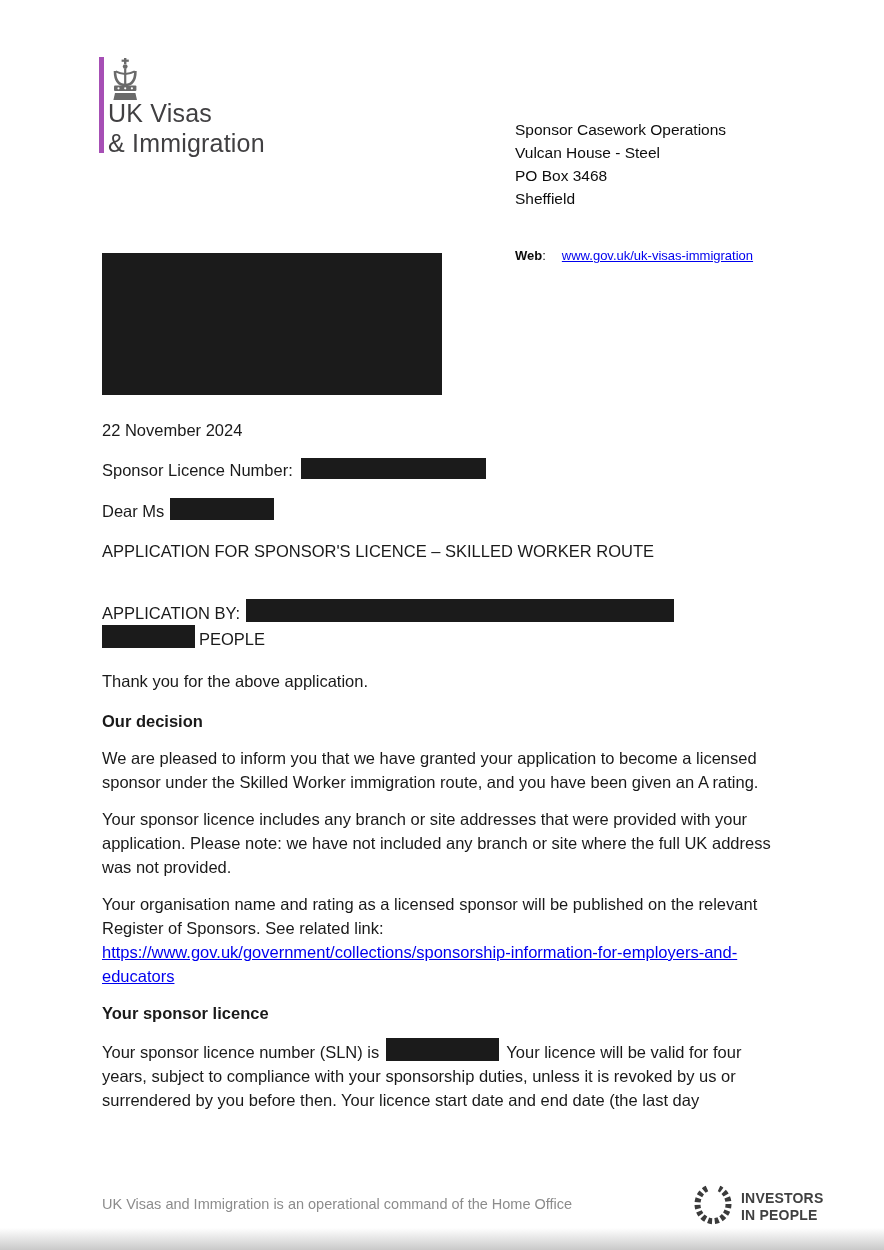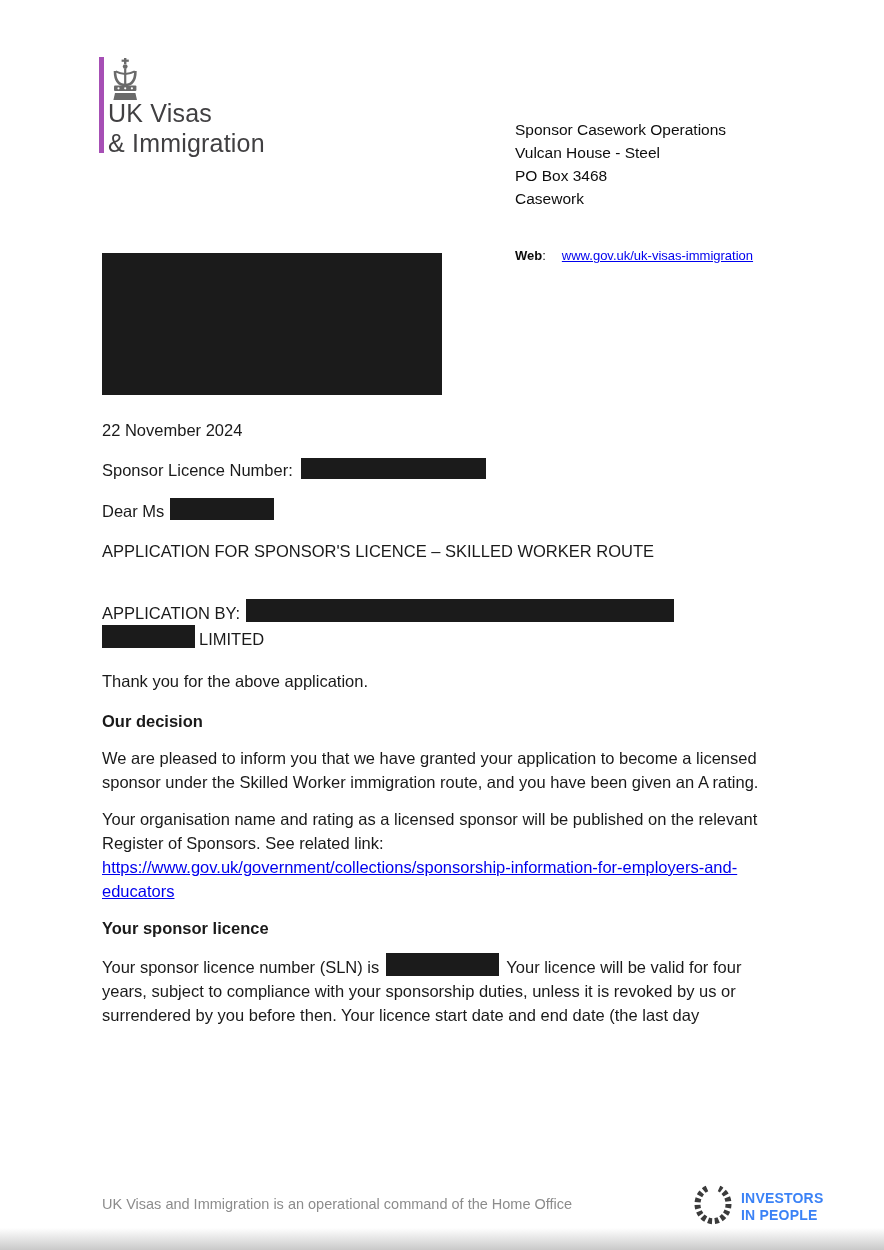--- a/index.html
+++ b/index.html
@@ -81,21 +81,21 @@
     position: absolute; left: 102px; top: 1196px;
     font-size: 14.5px; color: var(--footer-gray, #8c8c8c);
   }
   .iip {
     position: absolute; left: 692px; top: 1184px;
     display: flex; align-items: center; gap: 7px;
   }
   .iip-wreath { width: 42px; height: 46px; }
   .iip-text {
     font-size: 14px; font-weight: bold; line-height: 17px;
-    color: #3b82f6; letter-spacing: 0.2px;
+    color: #404040; letter-spacing: 0.2px;
   }
   .bottom-fade {
     position: absolute; left: 0; bottom: 0; width: 100%; height: 22px;
     background: linear-gradient(to bottom, rgba(205,205,205,0), #c9c9c9);
   }
 </style>
 </head>
 <body>
 
 <div class="page">
@@ -118,21 +118,21 @@
   </svg>
   <div class="logo-text">
     <div>UK Visas</div>
     <div>&amp; Immigration</div>
   </div>
 
   <div class="sender">
     <div>Sponsor Casework Operations</div>
     <div>Vulcan House - Steel</div>
     <div>PO Box 3468</div>
-    <div>Casework</div>
+    <div>Sheffield</div>
   </div>
 
   <div class="web-line">
     <span class="weblabel">Web</span><span>:</span><a class="link">www.gov.uk/uk-visas-immigration</a>
   </div>
 
   <div class="redaction-block"></div>
 
   <div class="content">
 
@@ -143,29 +143,30 @@
     </div>
 
     <div class="line">
       <span>Dear Ms</span><span class="redaction-inline rd-name"></span>
     </div>
 
     <div class="subject">APPLICATION FOR SPONSOR'S LICENCE – SKILLED WORKER ROUTE</div>
 
     <div class="appby">
       <span>APPLICATION BY:</span><span class="redaction-inline rd-appby-1"></span><br>
-      <span class="redaction-inline rd-appby-2"></span><span>LIMITED</span>
+      <span class="redaction-inline rd-appby-2"></span><span>PEOPLE</span>
     </div>
 
     <div class="line">Thank you for the above application.</div>
 
     <h3>Our decision</h3>
 
     <p>We are pleased to inform you that we have granted your application to become a licensed sponsor under the Skilled Worker immigration route, and you have been given an A rating.</p>
 
+    <p>Your sponsor licence includes any branch or site addresses that were provided with your application. Please note: we have not included any branch or site where the full UK address was not provided.</p>
 
     <p>
       <span>Your organisation name and rating as a licensed sponsor will be published on the relevant Register of Sponsors. See related link:</span><br>
       <a class="link">https://www.gov.uk/government/collections/sponsorship-information-for-employers-and-educators</a>
     </p>
 
     <h3>Your sponsor licence</h3>
 
     <p>
       <span>Your sponsor licence number (SLN) is</span><span class="redaction-inline rd-licence-no"></span><span>Your licence will be valid for four years, subject to compliance with your sponsorship duties, unless it is revoked by us or surrendered by you before then. Your licence start date and end date (the last day</span>

